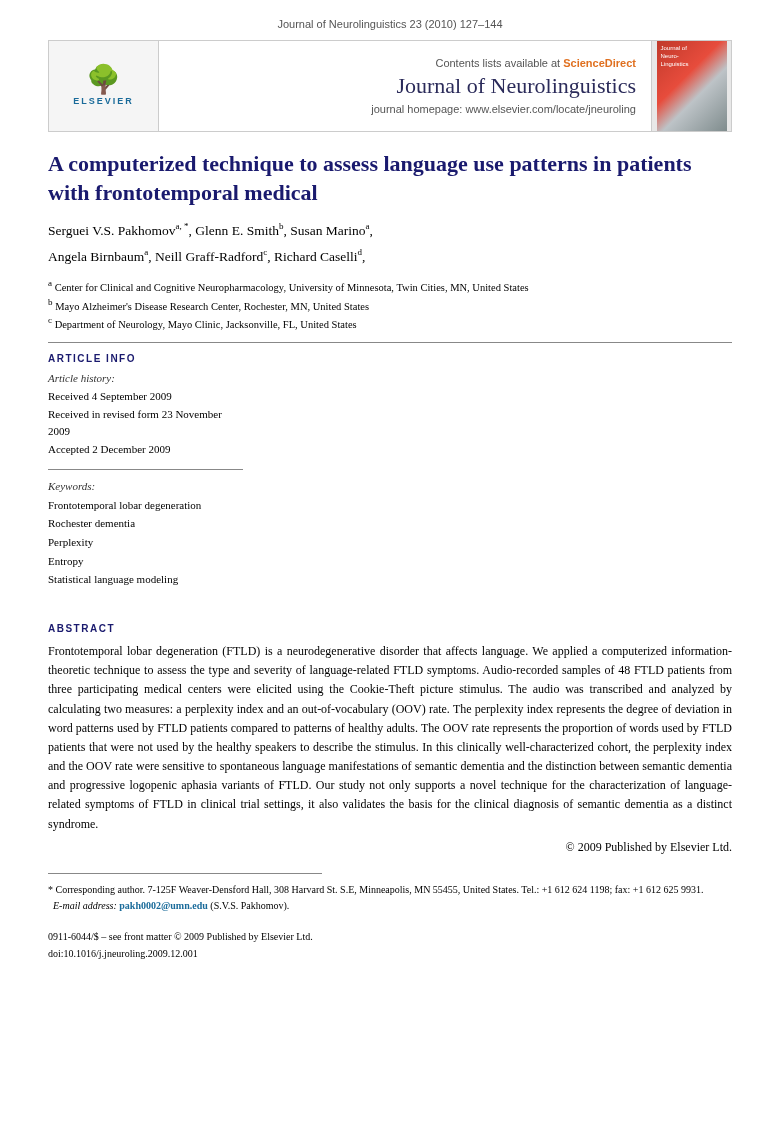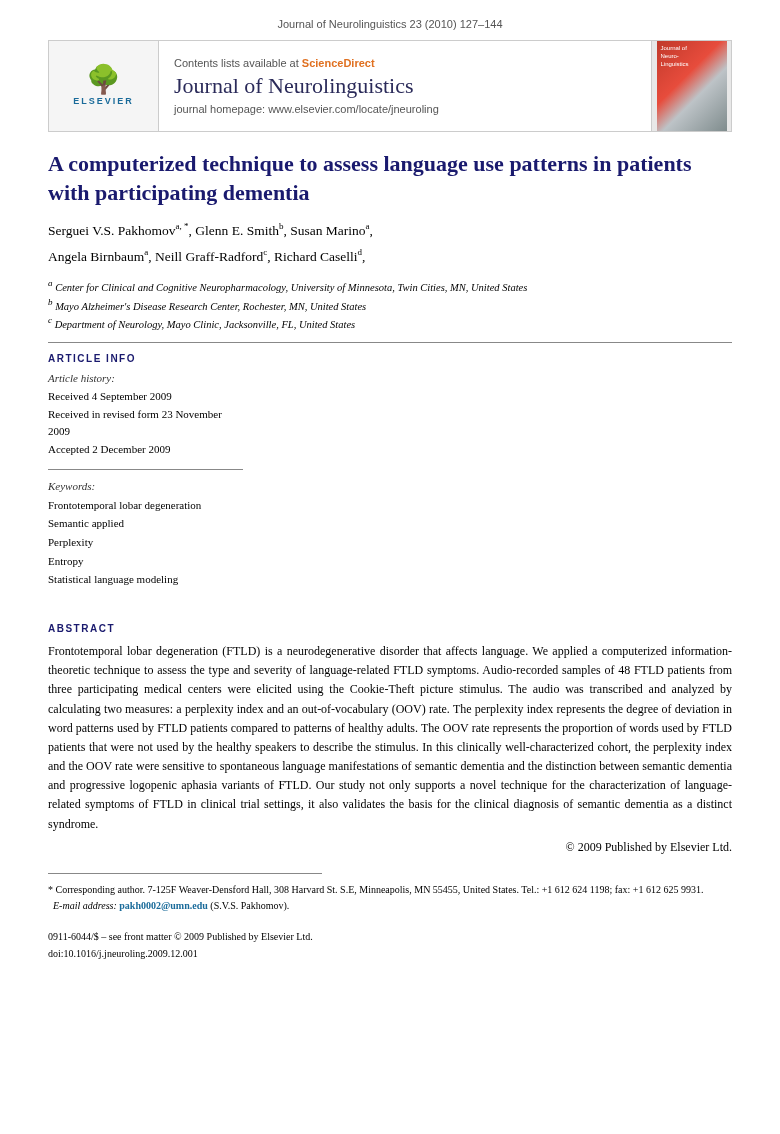--- a/index.html
+++ b/index.html
@@ -56,21 +56,21 @@
       font-size: 9px;
       font-weight: bold;
       color: #1a6b9a;
       letter-spacing: 2px;
       margin-top: 2px;
     }
     .header-center {
       flex: 1;
       display: flex;
       flex-direction: column;
-      align-items: flex-start;
+      align-items: flex-end;
       justify-content: center;
       padding: 10px 15px;
     }
     .sciencedirect-line {
       font-size: 11px;
       color: #555;
       font-family: Arial, sans-serif;
       margin-bottom: 4px;
     }
     .sciencedirect-link {
@@ -131,21 +131,20 @@
     }
     sup {
       font-size: 9px;
     }
     .affiliations {
       margin: 10px 0 8px 0;
     }
     .affiliation-item {
       font-size: 10.5px;
       color: #000;
-      font-style: italic;
       line-height: 1.5;
     }
     .divider {
       border: none;
       border-top: 1px solid #888;
       margin: 10px 0;
     }
     .two-col {
       display: flex;
       gap: 24px;
@@ -249,21 +248,21 @@
       <div class="journal-title-header">Journal of Neurolinguistics</div>
       <div class="journal-homepage">journal homepage: www.elsevier.com/locate/jneuroling</div>
     </div>
     <div class="header-logo-right">
       <div class="journal-thumb">
         <div class="journal-thumb-text">Journal of<br>Neuro-<br>Linguistics</div>
       </div>
     </div>
   </div>
 
-  <div class="article-title">A computerized technique to assess language use patterns in patients with participating dementia</div>
+  <div class="article-title">A computerized technique to assess language use patterns in patients with frontotemporal medical</div>
 
   <div class="authors-line">
     <span>Serguei V.S. Pakhomov</span><sup>a, *</sup><span>, Glenn E. Smith</span><sup>b</sup><span>, Susan Marino</span><sup>a</sup><span>,</span>
   </div>
   <div class="authors-line">
     <span>Angela Birnbaum</span><sup>a</sup><span>, Neill Graff-Radford</span><sup>c</sup><span>, Richard Caselli</span><sup>d</sup><span>,</span>
   </div>
 
   <div class="affiliations">
     <div class="affiliation-item">
@@ -289,21 +288,21 @@
         <div class="article-history-date">Received 4 September 2009</div>
         <div class="article-history-date">Received in revised form 23 November 2009</div>
         <div class="article-history-date">Accepted 2 December 2009</div>
       </div>
 
       <hr class="divider">
 
       <div class="article-info-section">
         <div class="keywords-label">Keywords:</div>
         <div class="keyword-item">Frontotemporal lobar degeneration</div>
-        <div class="keyword-item">Semantic applied</div>
+        <div class="keyword-item">Rochester dementia</div>
         <div class="keyword-item">Perplexity</div>
         <div class="keyword-item">Entropy</div>
         <div class="keyword-item">Statistical language modeling</div>
       </div>
     </div>
 
     <div class="col-right">
       <div class="section-label">Abstract</div>
       <div class="abstract-text">Frontotemporal lobar degeneration (FTLD) is a neurodegenerative disorder that affects language. We applied a computerized information-theoretic technique to assess the type and severity of language-related FTLD symptoms. Audio-recorded samples of 48 FTLD patients from three participating medical centers were elicited using the Cookie-Theft picture stimulus. The audio was transcribed and analyzed by calculating two measures: a perplexity index and an out-of-vocabulary (OOV) rate. The perplexity index represents the degree of deviation in word patterns used by FTLD patients compared to patterns of healthy adults. The OOV rate represents the proportion of words used by FTLD patients that were not used by the healthy speakers to describe the stimulus. In this clinically well-characterized cohort, the perplexity index and the OOV rate were sensitive to spontaneous language manifestations of semantic dementia and the distinction between semantic dementia and progressive logopenic aphasia variants of FTLD. Our study not only supports a novel technique for the characterization of language-related symptoms of FTLD in clinical trial settings, it also validates the basis for the clinical diagnosis of semantic dementia as a distinct syndrome.</div>
       <div class="copyright-line">© 2009 Published by Elsevier Ltd.</div>

